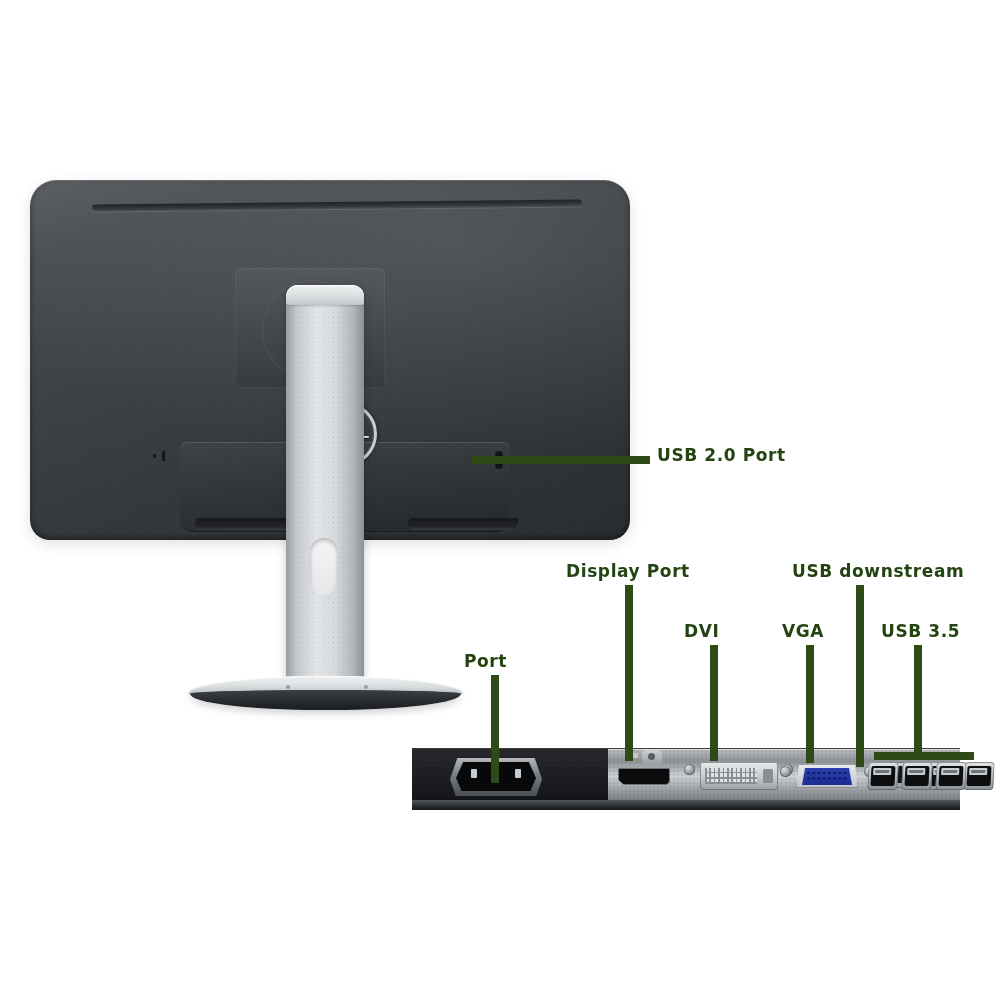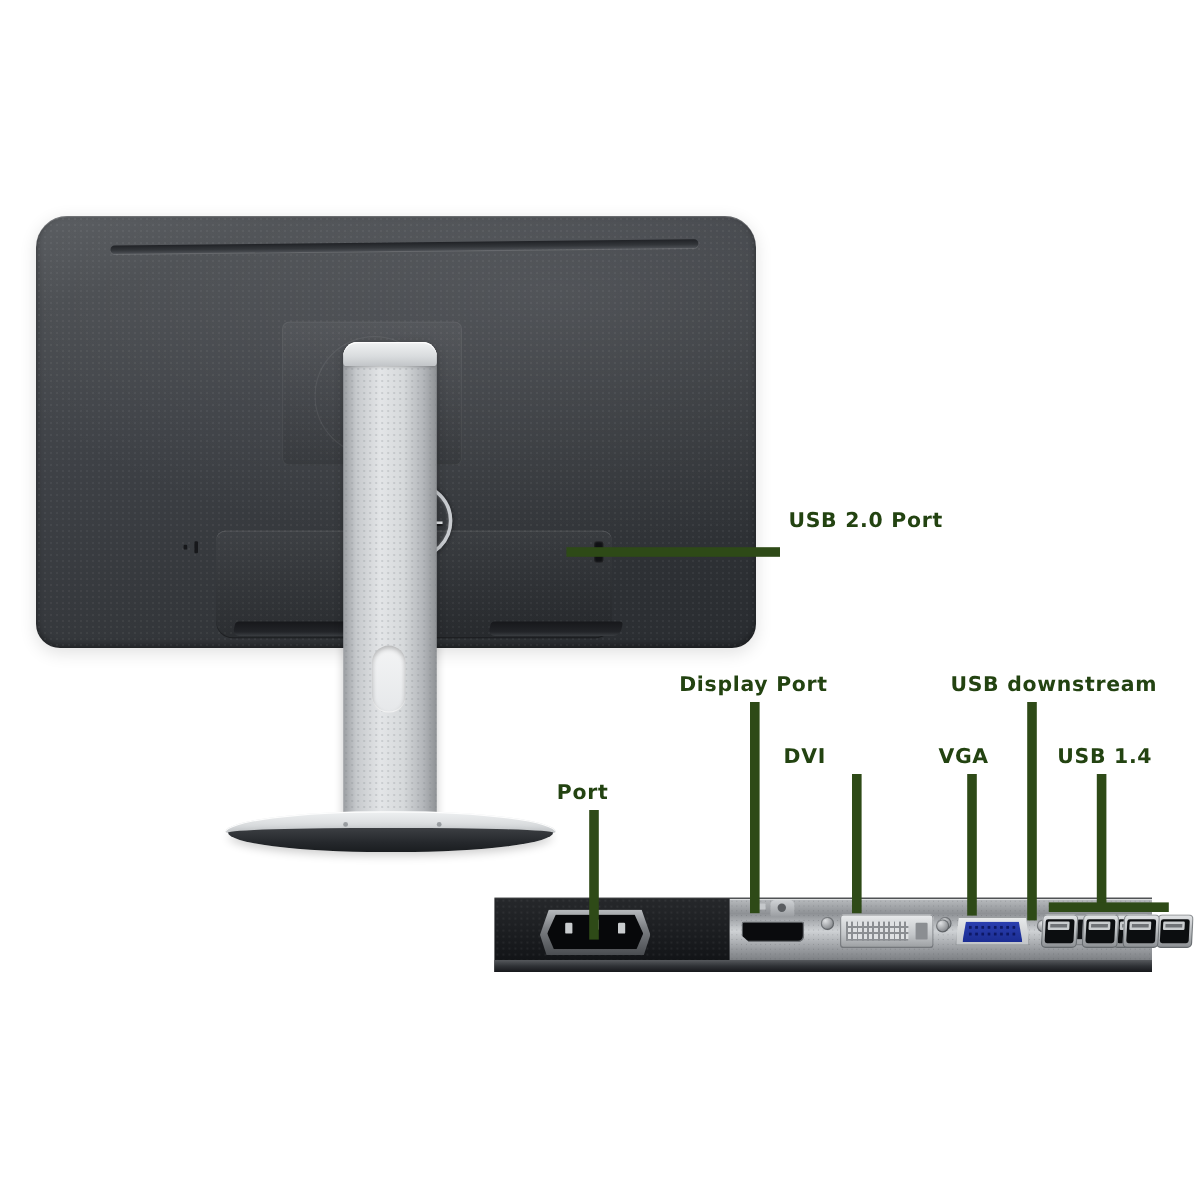--- a/index.html
+++ b/index.html
@@ -498,28 +498,28 @@
     background: #2e4a17;
   }
   .lead-h {
     position: absolute;
     height: 8px;
     background: #2e4a17;
   }
 
   
   #lead-side-usb { left: 472px; top: 456px; width: 178px; }
-  #label-side-usb { left: 657px; top: 426px; }
+  #label-side-usb { left: 657px; top: 447px; }
 
   
   #label-dp { left: 566px; top: 563px; }
   #lead-dp { left: 625px; top: 585px; height: 176px; }
 
   
-  #label-dvi { left: 653px; top: 623px; }
+  #label-dvi { left: 684px; top: 623px; }
   #lead-dvi { left: 710px; top: 645px; height: 116px; }
 
   
   #label-vga { left: 782px; top: 623px; }
   #lead-vga { left: 806px; top: 645px; height: 118px; }
 
   
   #label-usbd { left: 792px; top: 563px; }
   #lead-usbd { left: 856px; top: 585px; height: 182px; }
 
@@ -643,20 +643,20 @@
 
   <div class="callout-label" id="label-dvi">DVI</div>
   <div class="lead-v" id="lead-dvi"></div>
 
   <div class="callout-label" id="label-vga">VGA</div>
   <div class="lead-v" id="lead-vga"></div>
 
   <div class="callout-label" id="label-usbd">USB downstream</div>
   <div class="lead-v" id="lead-usbd"></div>
 
-  <div class="callout-label" id="label-usb20">USB 1.4</div>
+  <div class="callout-label" id="label-usb20">USB 3.5</div>
   <div class="lead-v" id="lead-usb20-stem"></div>
   <div class="lead-h" id="lead-usb20-bar"></div>
 
   <div class="callout-label" id="label-power">Port</div>
   <div class="lead-v" id="lead-power"></div>
 
 </div>
 
 </body></html>

